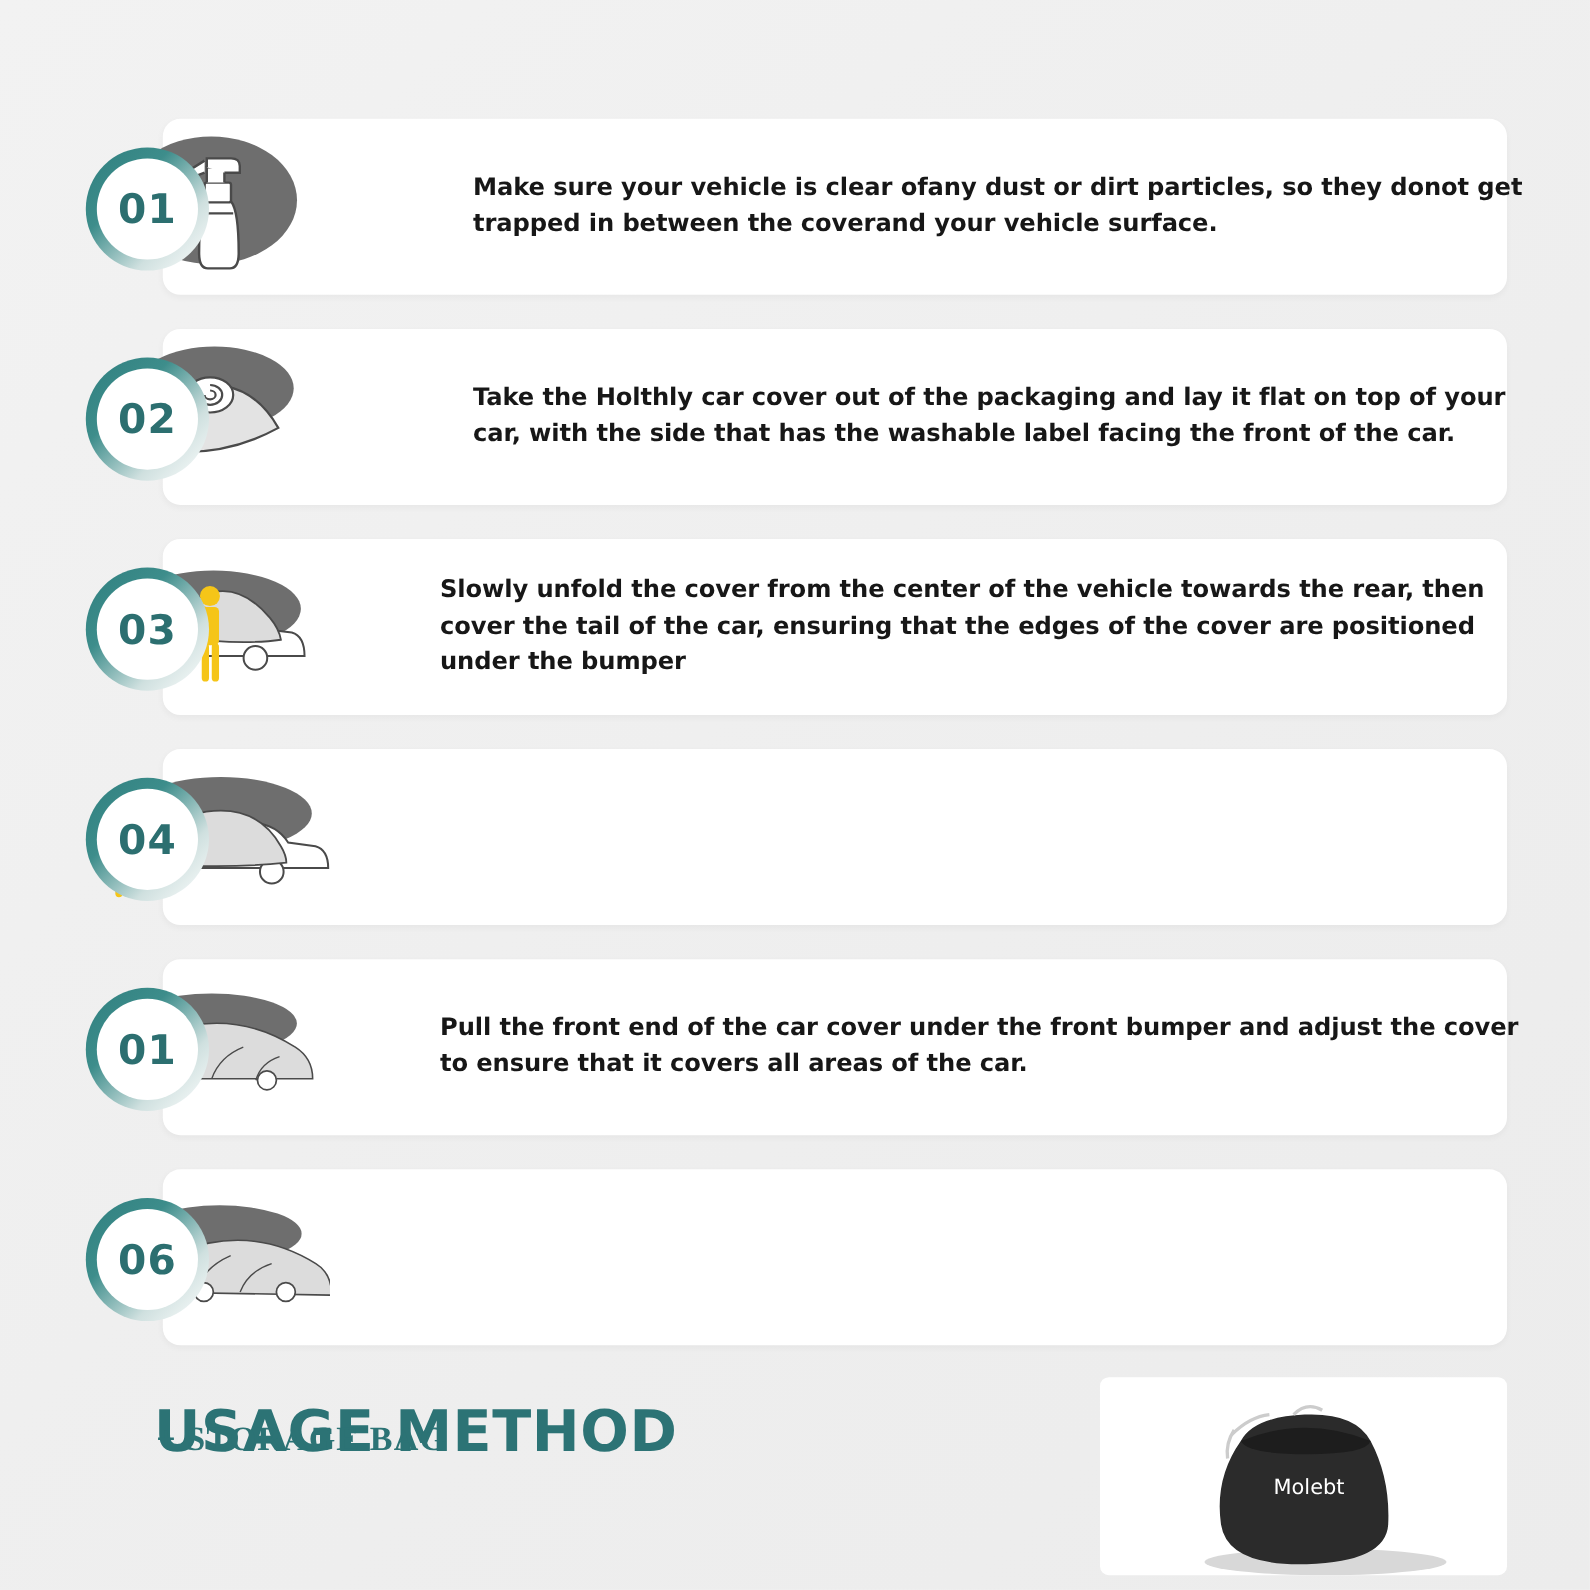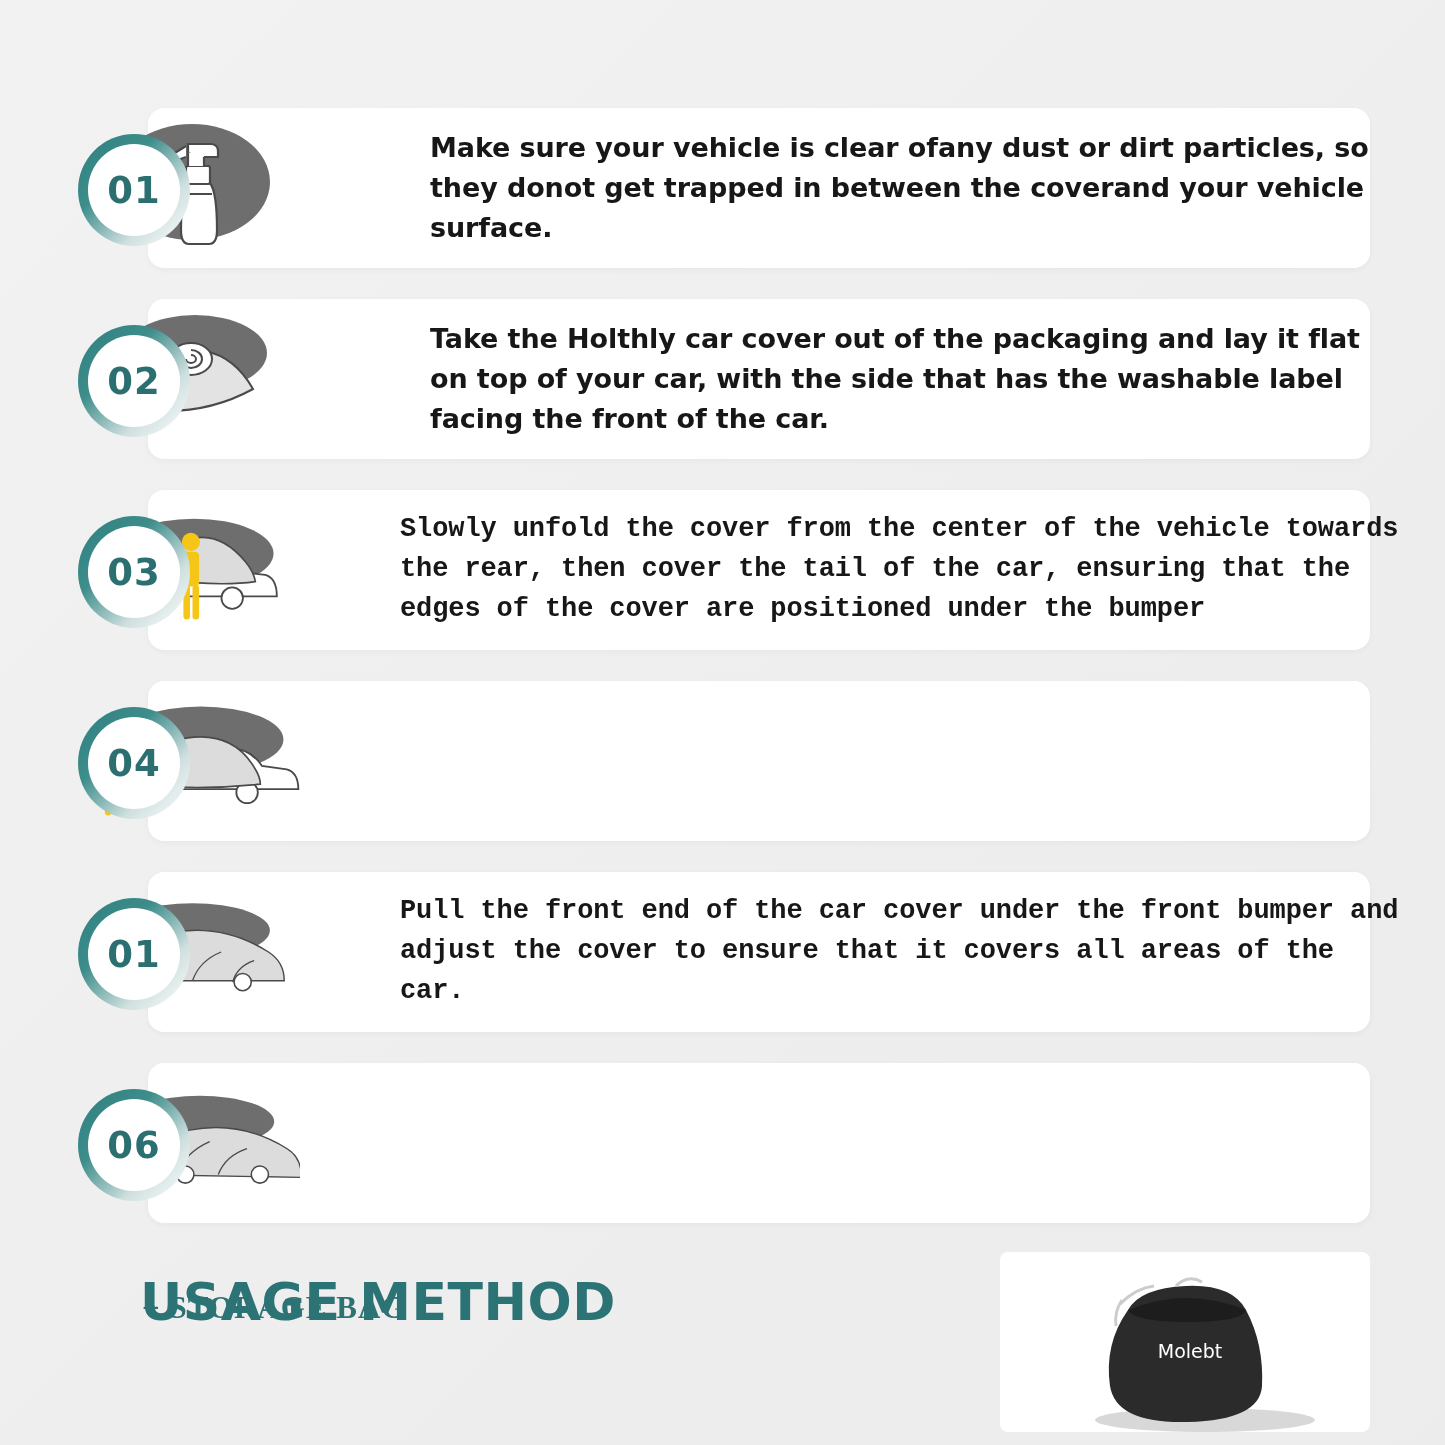--- a/index.html
+++ b/index.html
@@ -87,27 +87,27 @@
 
   .step-text {
     position: absolute;
     left: 430px;
     right: 40px;
     top: 0;
     height: 160px;
     display: flex;
     align-items: center;
     font-family: "DejaVu Sans", sans-serif;
-    font-size: 27px;
+    font-size: 22px;
     font-weight: bold;
     line-height: 1.48;
     color: #171717;
     letter-spacing: -0.1px;
   }
-  .step-text.wide { left: 400px; font-family: Liberation Mono, monospace; }
+  .step-text.wide { left: 400px; }
 
   
   .footer-title {
     position: absolute;
     left: 140px;
     top: 1272px;
     font-family: "DejaVu Sans", sans-serif;
     font-size: 52px;
     font-weight: bold;
     color: #2c7375;

